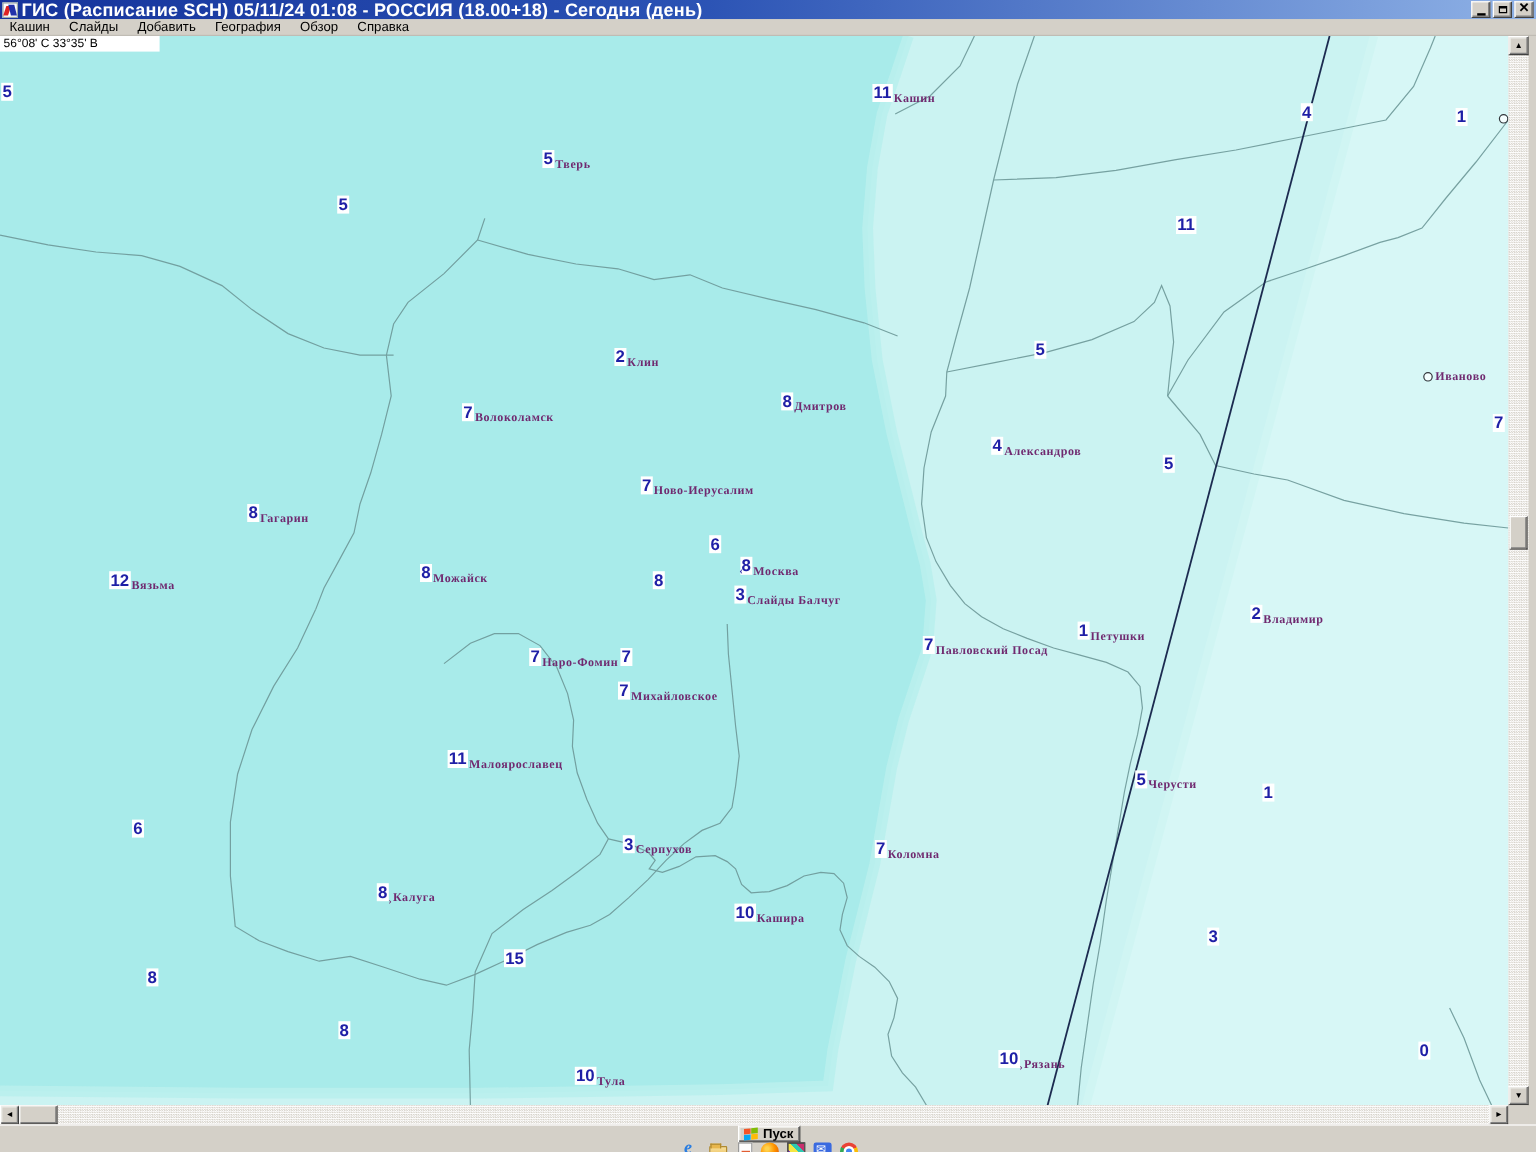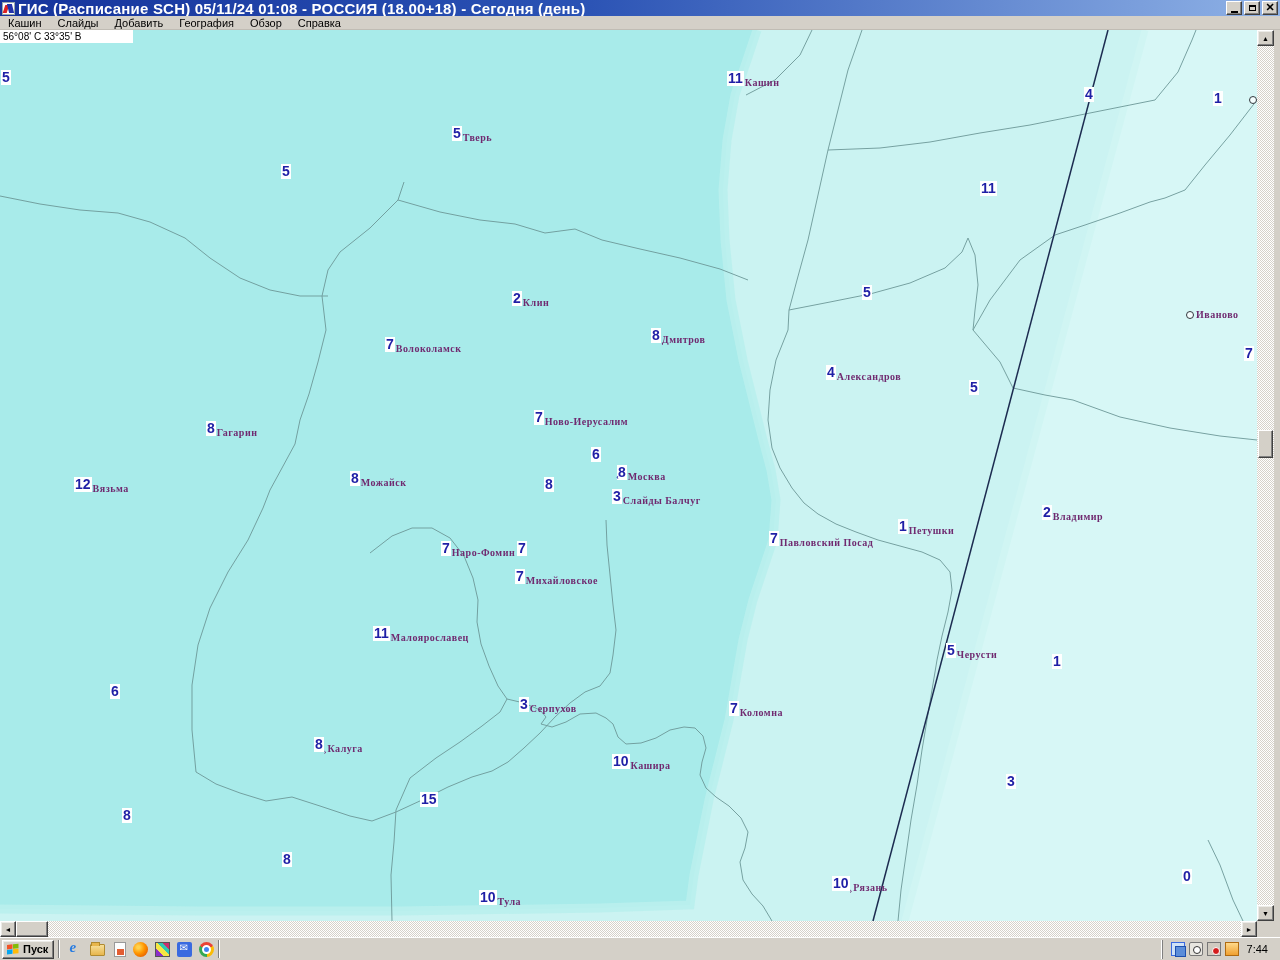--- a/index.html
+++ b/index.html
@@ -72,21 +72,21 @@
   #vscroll-thumb { left:1258px; top:430px; width:15px; height:28px; }
   #hscroll-track { left:0; top:921px; width:1257px; height:16px; }
   #hscroll-left { left:0; top:921px; }
   #hscroll-right { left:1241px; top:921px; }
   #hscroll-thumb { left:16px; top:921px; width:32px; height:16px; }
   #sb-corner { position:absolute; left:1257px; top:921px; width:17px; height:16px; background:#d4d0c8; }
   #right-edge { position:absolute; left:1274px; top:30px; width:6px; height:907px; background:#d4d0c8; }
 
   
   #taskbar { position:absolute; left:0; top:937px; width:1280px; height:23px;
-    background:#d4d0c8; border-top:1px solid #fff; display:flex; align-items:center; }
+    background:#d4d0c8; border-top:1px solid #fff; display:flex; align-items:center;flex-direction:column; }
   #startbtn { margin-left:2px; height:19px; padding:0 5px 0 3px; display:flex; align-items:center; gap:3px;
     background:#d4d0c8; border:1px solid; border-color:#fff #404040 #404040 #fff;
     box-shadow:inset -1px -1px 0 #808080, inset 1px 1px 0 #ecebe7;
     font-weight:bold; font-size:11px; color:#000; }
   .tb-divider { width:2px; height:18px; margin:0 4px; border-left:1px solid #808080; border-right:1px solid #fff; }
   #quicklaunch { display:flex; align-items:center; gap:7px; margin-left:4px; }
   .qlicon { width:15px; height:15px; display:inline-block; position:relative; }
   .qi-internet-explorer::before { content:"e"; position:absolute; left:1px; top:-3px;
     color:#2a7de1; font:italic 700 15px "Liberation Serif",serif; }
   .qi-folder { background:linear-gradient(#f7df9a,#e8b64c); border:1px solid #b08a30; border-radius:1px; margin-top:2px; height:12px; }
@@ -190,27 +190,27 @@
       <div class="station" style="left: 1213px; top: 59px;"><span class="num">1</span></div>
       <div class="station" style="left: 281px; top: 132px;"><span class="num">5</span></div>
       <div class="station" style="left: 980px; top: 149px;"><span class="num">11</span></div>
       <div class="station" style="left: 512px; top: 259px;"><span class="num">2</span><span class="name">Клин</span></div>
       <div class="station" style="left: 862px; top: 253px;"><span class="num">5</span></div>
       <div class="station" style="left: 651px; top: 296px;"><span class="num">8</span><span class="name">Дмитров</span></div>
       <div class="station" style="left: 385px; top: 305px;"><span class="num">7</span><span class="name">Волоколамск</span></div>
       <div class="station" style="left: 1244px; top: 314px;"><span class="num">7</span></div>
       <div class="station" style="left: 826px; top: 333px;"><span class="num">4</span><span class="name">Александров</span></div>
       <div class="station" style="left: 969px; top: 348px;"><span class="num">5</span></div>
-      <div class="station" style="left: 506px; top: 378px; padding-left: 28px;"><span class="num">7</span><span class="name">Ново-Иерусалим</span></div>
+      <div class="station" style="left: 506px; top: 366px; padding-left: 28px;"><span class="num">7</span><span class="name">Ново-Иерусалим</span></div>
       <div class="station" style="left: 206px; top: 389px;"><span class="num">8</span><span class="name">Гагарин</span></div>
       <div class="station" style="left: 591px; top: 415px;"><span class="num">6</span></div>
       <div class="station" style="left: 616px; top: 433px;"><span class="pre">‹</span><span class="num">8</span><span class="name">Москва</span></div>
       <div class="station" style="left: 350px; top: 439px;"><span class="num">8</span><span class="name">Можайск</span></div>
       <div class="station" style="left: 544px; top: 445px;"><span class="num">8</span></div>
-      <div class="station" style="left: 74px; top: 445px; text-align: center;"><span class="num">12</span><span class="name">Вязьма</span></div>
+      <div class="station" style="left: 91px; top: 445px; text-align: center;"><span class="num">12</span><span class="name">Вязьма</span></div>
       <div class="station" style="left: 612px; top: 457px;"><span class="num">3</span><span class="name">Слайды Балчуг</span></div>
       <div class="station" style="left: 1042px; top: 473px;"><span class="num">2</span><span class="name">Владимир</span></div>
       <div class="station" style="left: 898px; top: 487px;"><span class="num">1</span><span class="name">Петушки</span></div>
       <div class="station" style="left: 769px; top: 499px;"><span class="num">7</span><span class="name">Павловский Посад</span></div>
       <div class="station" style="left: 441px; top: 509px;"><span class="num">7</span><span class="name">Наро-Фомин</span></div>
       <div class="station" style="left: 517px; top: 509px;"><span class="num">7</span></div>
       <div class="station" style="left: 515px; top: 537px;"><span class="num">7</span><span class="name">Михайловское</span></div>
       <div class="station" style="left: 373px; top: 594px;"><span class="num">11</span><span class="name">Малоярославец</span></div>
       <div class="station" style="left: 946px; top: 611px;"><span class="num">5</span><span class="name">Черусти</span></div>
       <div class="station" style="left: 1052px; top: 622px;"><span class="num">1</span></div>

